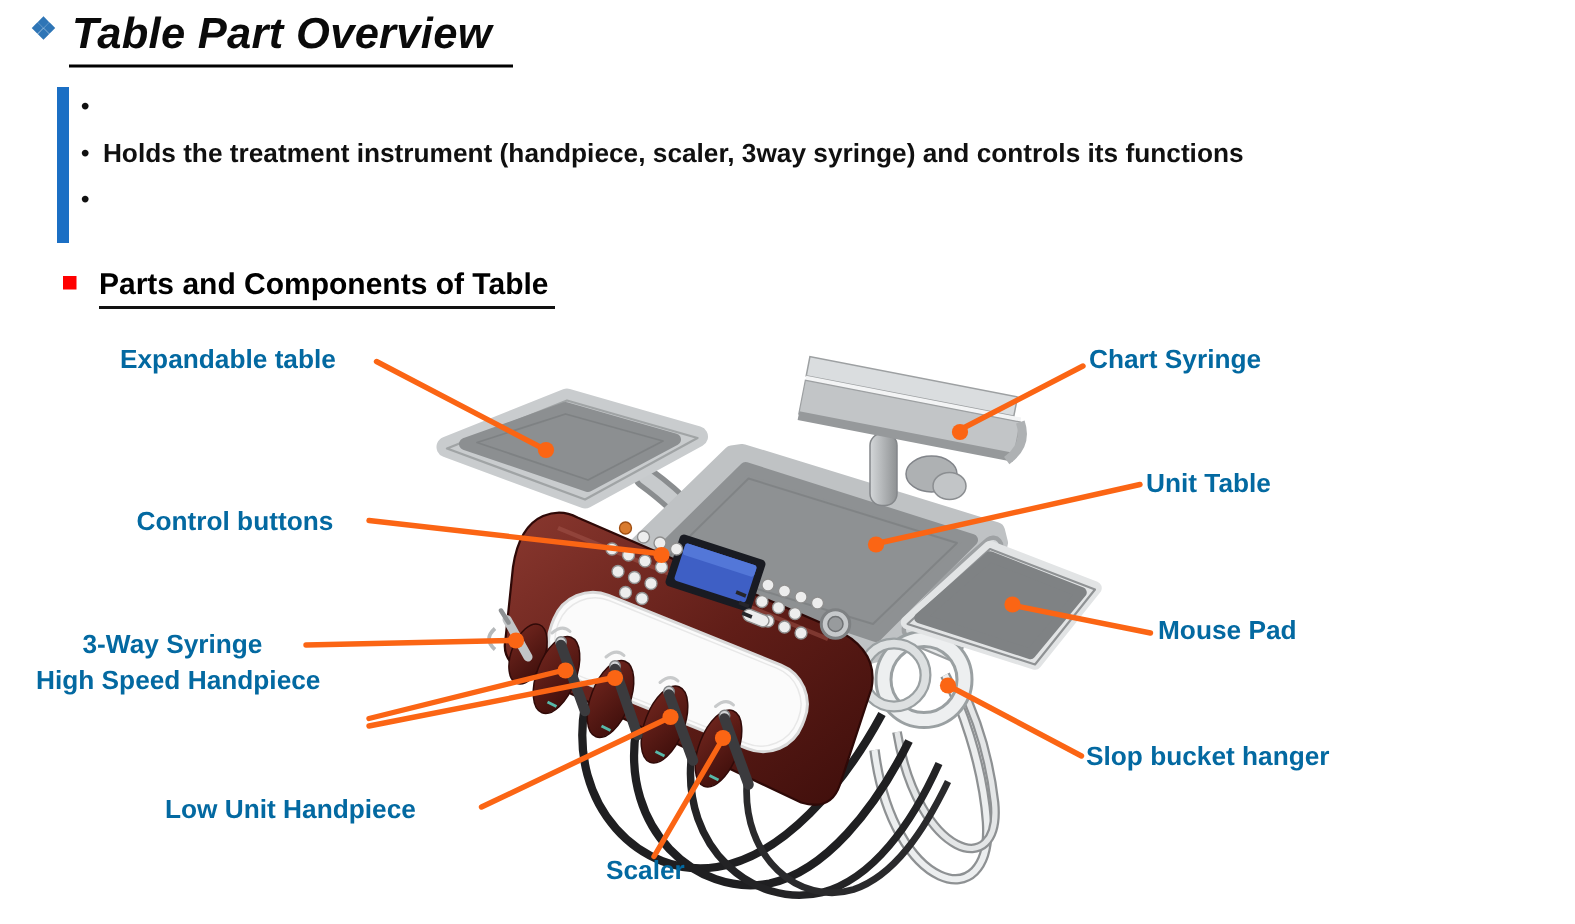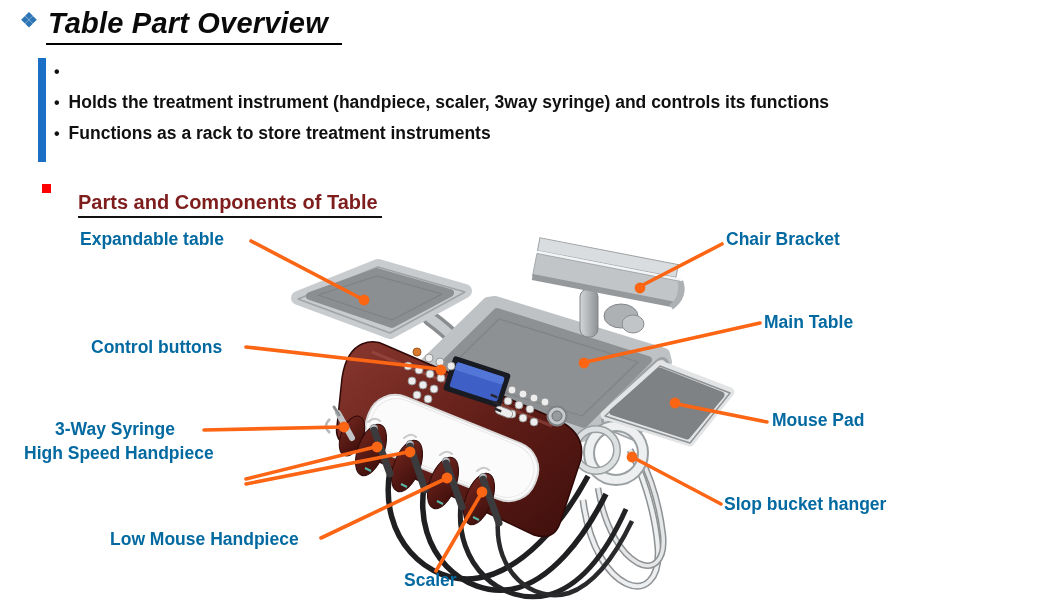--- a/index.html
+++ b/index.html
@@ -14,21 +14,21 @@
     border-bottom:2.5px solid #000;padding:0 14px 3px 2px;letter-spacing:.2px;white-space:nowrap;
   }
   .intro{position:absolute;left:38px;top:56px;}
   .accent-bar{position:absolute;left:0;top:2px;width:8px;height:104px;background:#1B6FC4;}
   ul.intro-list{margin:0 0 0 16px;padding:0;list-style:none;}
   ul.intro-list li{display:flex;gap:9px;font-weight:bold;font-size:17.5px;color:#101010;line-height:31px;white-space:nowrap;}
   .bullet-char{font-size:16px;}
   .section-row{position:absolute;left:42px;top:175px;display:flex;align-items:flex-start;gap:11px;}
   .red-square{width:9px;height:9px;background:#FF0000;margin-top:9px;}
   h2.section-title{
-    margin:16px;font-size:20px;font-weight:bold;color:#7f1d1d;
+    margin:4px;font-size:20px;font-weight:bold;color:#000000;
     border-bottom:2px solid #111;padding:0 4px 2px 0;white-space:nowrap;
   }
   svg.diagram{position:absolute;left:0;top:0;}
   .part-label{
     position:absolute;color:#0369a1;font-weight:bold;font-size:17.5px;white-space:nowrap;
   }
 </style>
 </head>
 <body>
 
@@ -42,21 +42,20 @@
   <ul class="intro-list">
     <li>
       <span class="bullet-char">•</span>
     </li>
     <li>
       <span class="bullet-char">•</span>
       <span>Holds the treatment instrument (handpiece, scaler, 3way syringe) and controls its functions</span>
     </li>
     <li>
       <span class="bullet-char">•</span>
-      <span>Functions as a rack to store treatment instruments</span>
     </li>
   </ul>
 </div>
 
 <div class="section-row">
   <span class="red-square"></span>
   <h2 class="section-title">Parts and Components of Table</h2>
 </div>
 
 <svg class="diagram" width="1050" height="616" viewBox="0 0 1050 616">
@@ -242,21 +241,21 @@
     <line x1="721" y1="504" x2="634" y2="458"></line>
       <circle cx="632" cy="457" r="5.4" stroke="none"></circle>
     <line x1="321" y1="538" x2="445" y2="479"></line>
       <circle cx="447" cy="478" r="5.4" stroke="none"></circle>
     <line x1="436" y1="571" x2="481" y2="494"></line>
       <circle cx="482" cy="492" r="5.4" stroke="none"></circle>
   </g>
 </svg>
 
 <div class="part-label" style="left:80px;top:229px">Expandable table</div>
-<div class="part-label" style="left:726px;top:229px">Chair Bracket</div>
+<div class="part-label" style="left:726px;top:229px">Chart Syringe</div>
 <div class="part-label" style="left:91px;top:337px">Control buttons</div>
-<div class="part-label" style="left:764px;top:312px">Main Table</div>
+<div class="part-label" style="left:764px;top:312px">Unit Table</div>
 <div class="part-label" style="left:55px;top:419px">3-Way Syringe</div>
 <div class="part-label" style="left:772px;top:410px">Mouse Pad</div>
 <div class="part-label" style="left:24px;top:443px">High Speed Handpiece</div>
 <div class="part-label" style="left:724px;top:494px">Slop bucket hanger</div>
-<div class="part-label" style="left:110px;top:529px">Low Mouse Handpiece</div>
+<div class="part-label" style="left:110px;top:529px">Low Unit Handpiece</div>
 <div class="part-label" style="left:404px;top:570px">Scaler</div>
 
 </body></html>

